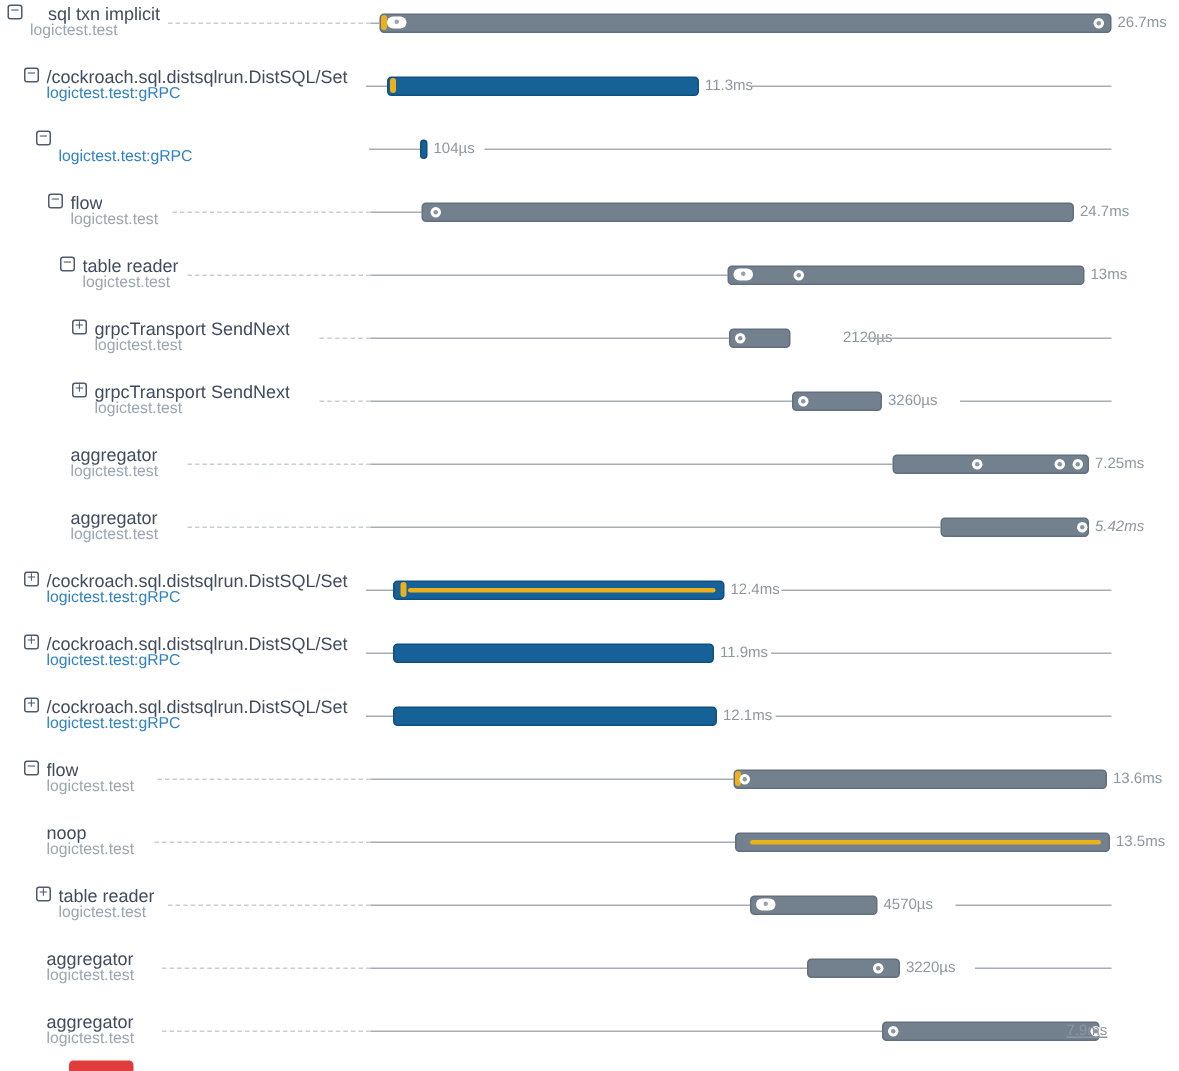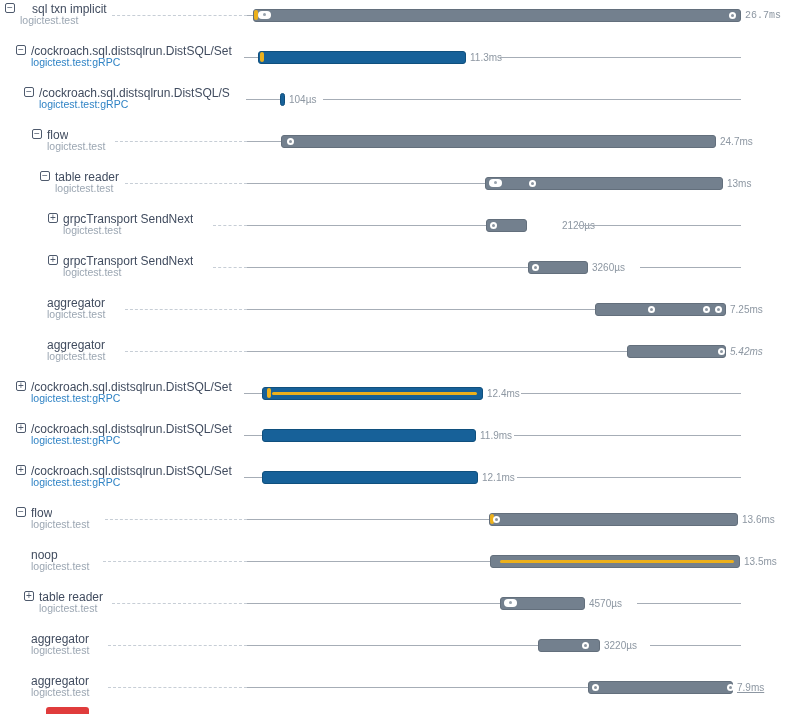--- a/index.html
+++ b/index.html
@@ -38,35 +38,34 @@
       <div class="dash" style="left: 112px; width: 135px;"></div>
       <div class="line" style="left: 247px; width: 6px;"></div>
       <div class="bar" style="left: 253px; width: 488px;"></div>
       <div class="tick" style="left: 254px;"></div>
       <div class="pill" style="left: 258px;">
         <i></i>
       </div>
       <div class="dot" style="left: 729px;">
         <i></i>
       </div>
-      <div class="val" style="left: 745px; font-family: Liberation Mono, monospace;">26.7ms</div>
+      <div class="val" style="left: 745px;">26.7ms</div>
     </div>
     <div class="row" style="top: 42px;">
       <div class="icon-box" style="left: 16px;">−</div>
       <div class="title" style="left: 31px; max-width: 219px;">/cockroach.sql.distsqlrun.DistSQL/Set</div>
       <div class="sub link" style="left: 31px;">logictest.test:gRPC</div>
       <div class="line" style="left: 244px; width: 14px;"></div>
       <div class="bar blue" style="left: 258px; width: 208px;"></div>
       <div class="tick" style="left: 260px;"></div>
       <div class="val" style="left: 470px;">11.3ms</div>
       <div class="line" style="left: 500px; width: 241px;"></div>
     </div>
     <div class="row" style="top: 84px;">
       <div class="icon-box" style="left: 24px;">−</div>
-      <div class="title" style="left: 39px; max-width: 211px;">/cockroach.sql.distsqlrun.DistSQL/S</div>
       <div class="sub link" style="left: 39px;">logictest.test:gRPC</div>
       <div class="line" style="left: 246px; width: 34px;"></div>
       <div class="bar blue small" style="left: 280px; width: 5px;"></div>
       <div class="val" style="left: 289px;">104µs</div>
       <div class="line" style="left: 323px; width: 418px;"></div>
     </div>
     <div class="row" style="top: 126px;">
       <div class="icon-box" style="left: 32px;">−</div>
       <div class="title" style="left: 47px; max-width: 203px;">flow</div>
       <div class="sub" style="left: 47px;">logictest.test</div>
@@ -230,16 +229,16 @@
       <div class="sub" style="left: 31px;">logictest.test</div>
       <div class="dash" style="left: 108px; width: 139px;"></div>
       <div class="line" style="left: 247px; width: 341px;"></div>
       <div class="bar" style="left: 588px; width: 145px;"></div>
       <div class="dot" style="left: 592px;">
         <i></i>
       </div>
       <div class="dot" style="left: 727px;">
         <i></i>
       </div>
-      <div class="val" style="left: 737px; text-decoration: underline;">7.9ms</div>
+      <div class="val" style="left: 711px; text-decoration: underline;">7.9ms</div>
     </div>
     <div class="red" style="left: 46px; top: 707px; width: 43px; height: 7px; background: rgb(224, 60, 60);"></div>
   </div>
 
 </body></html>

